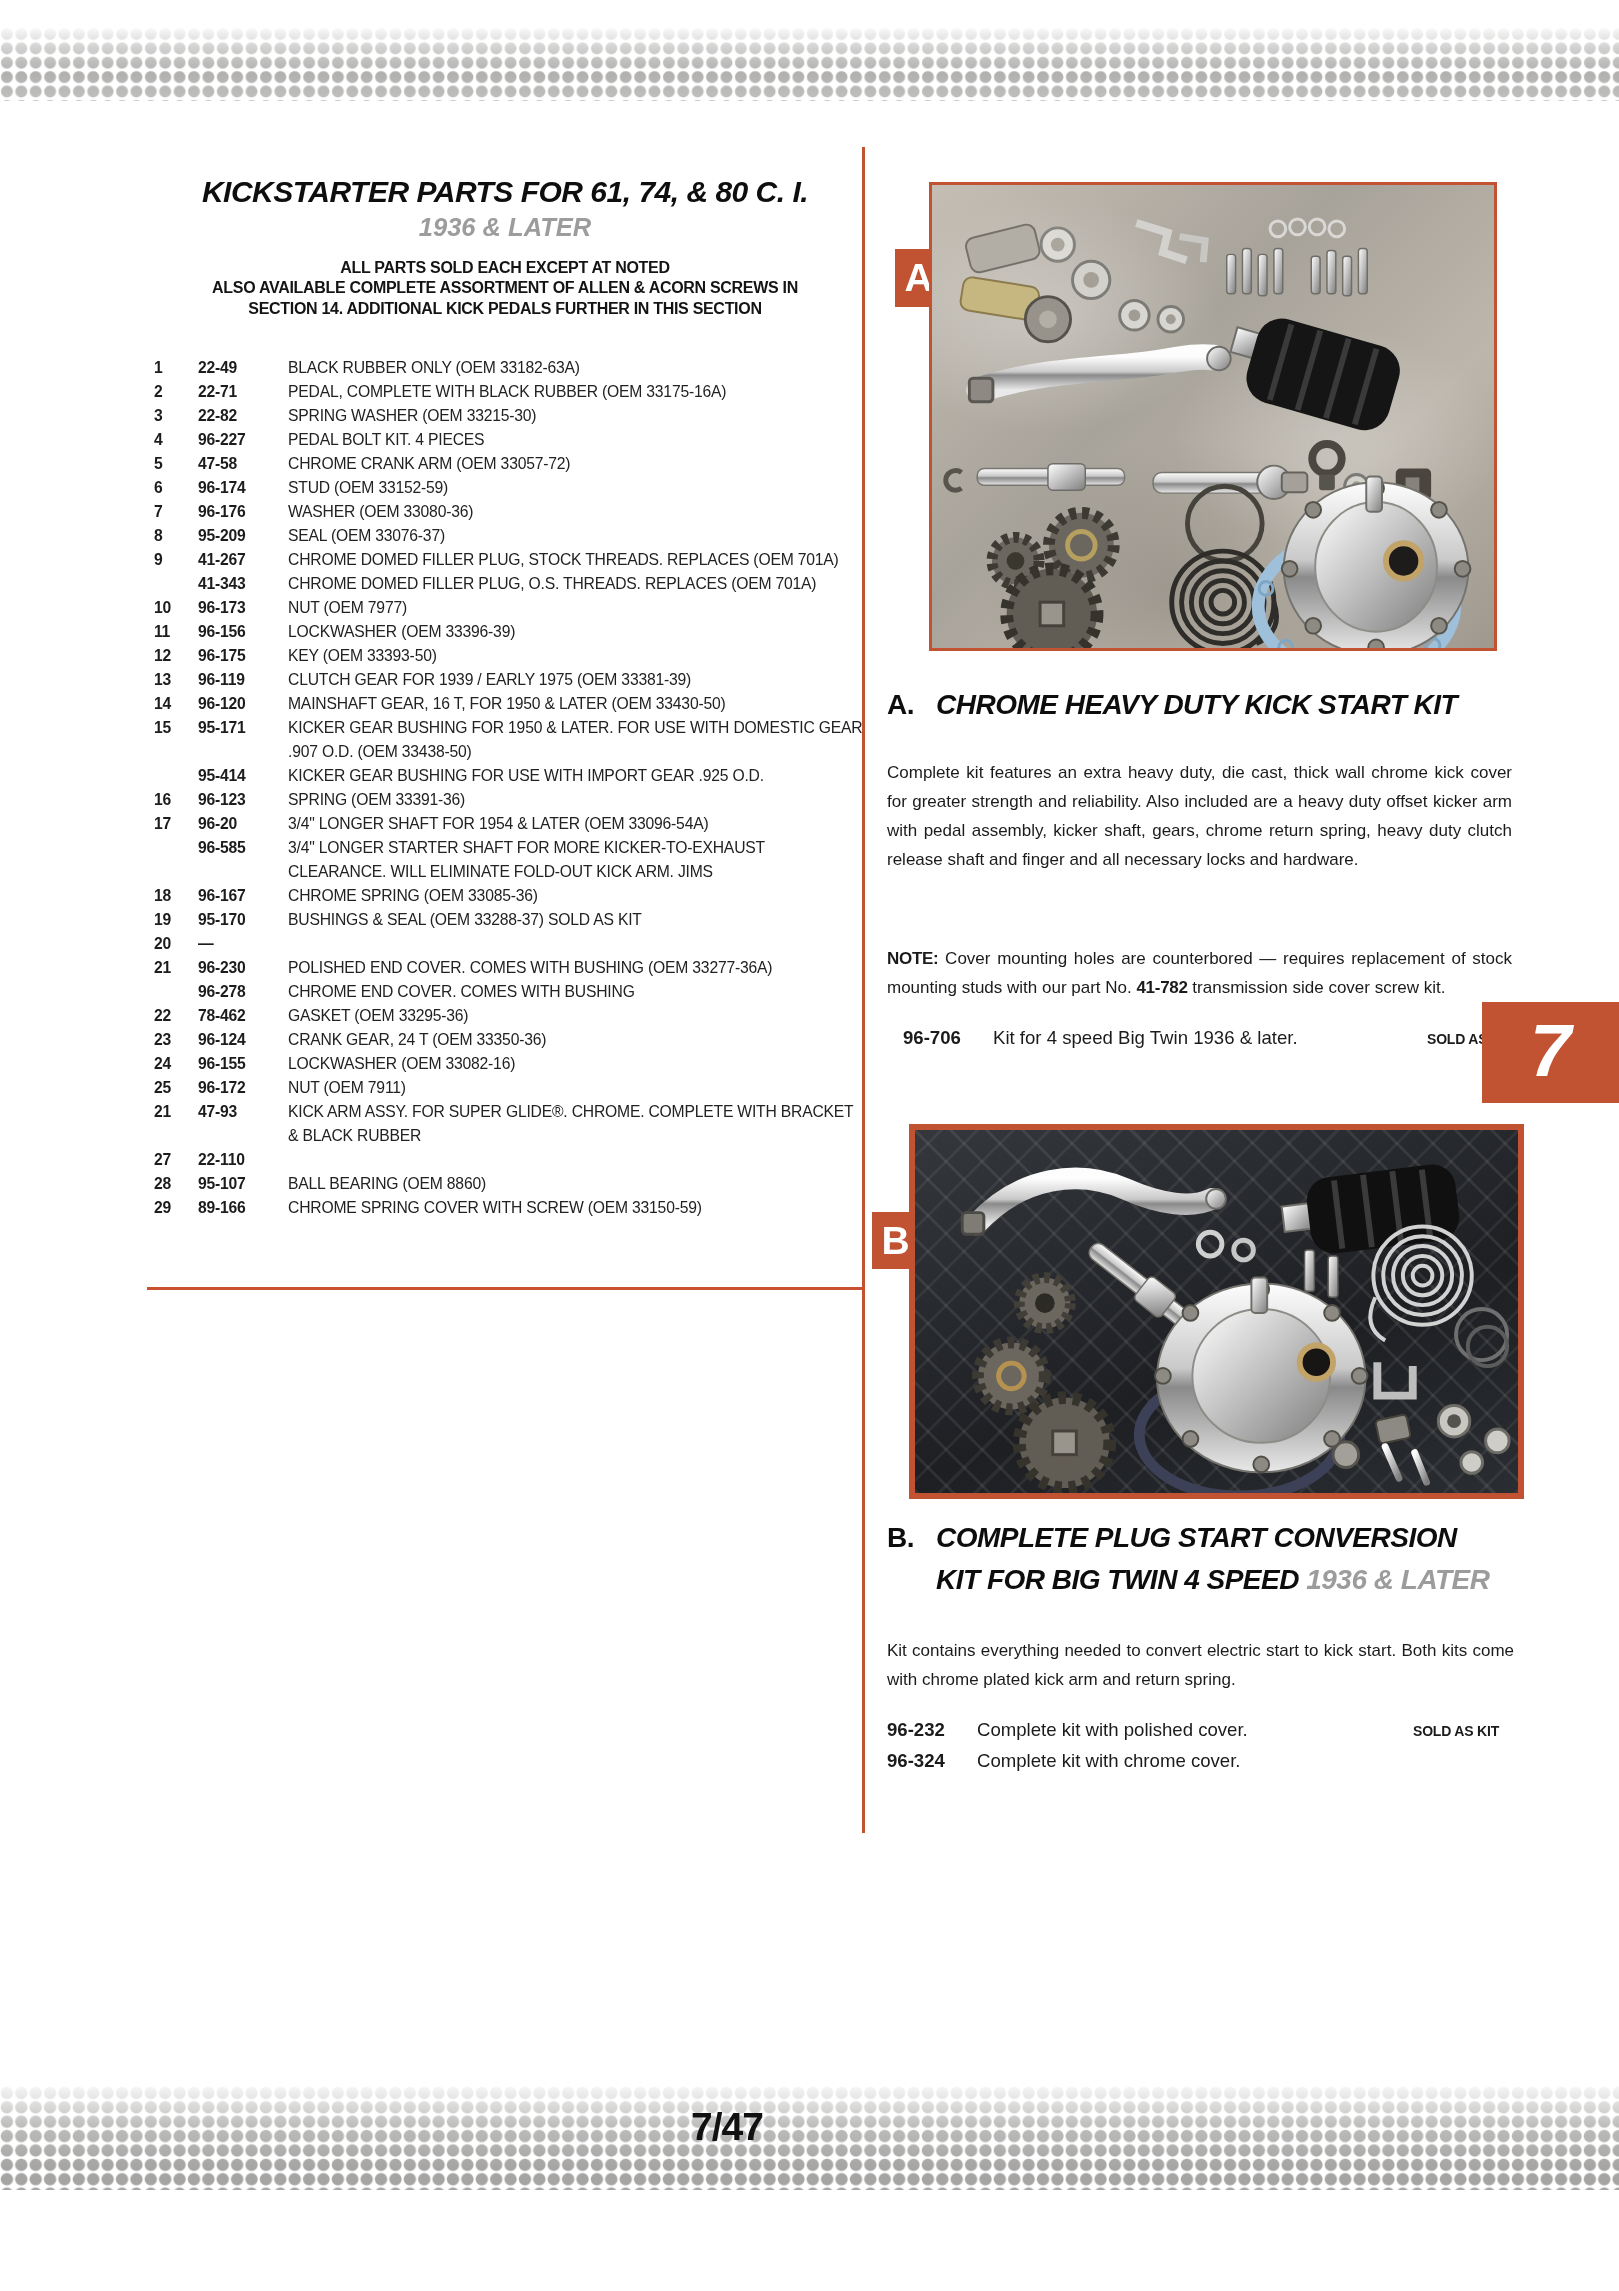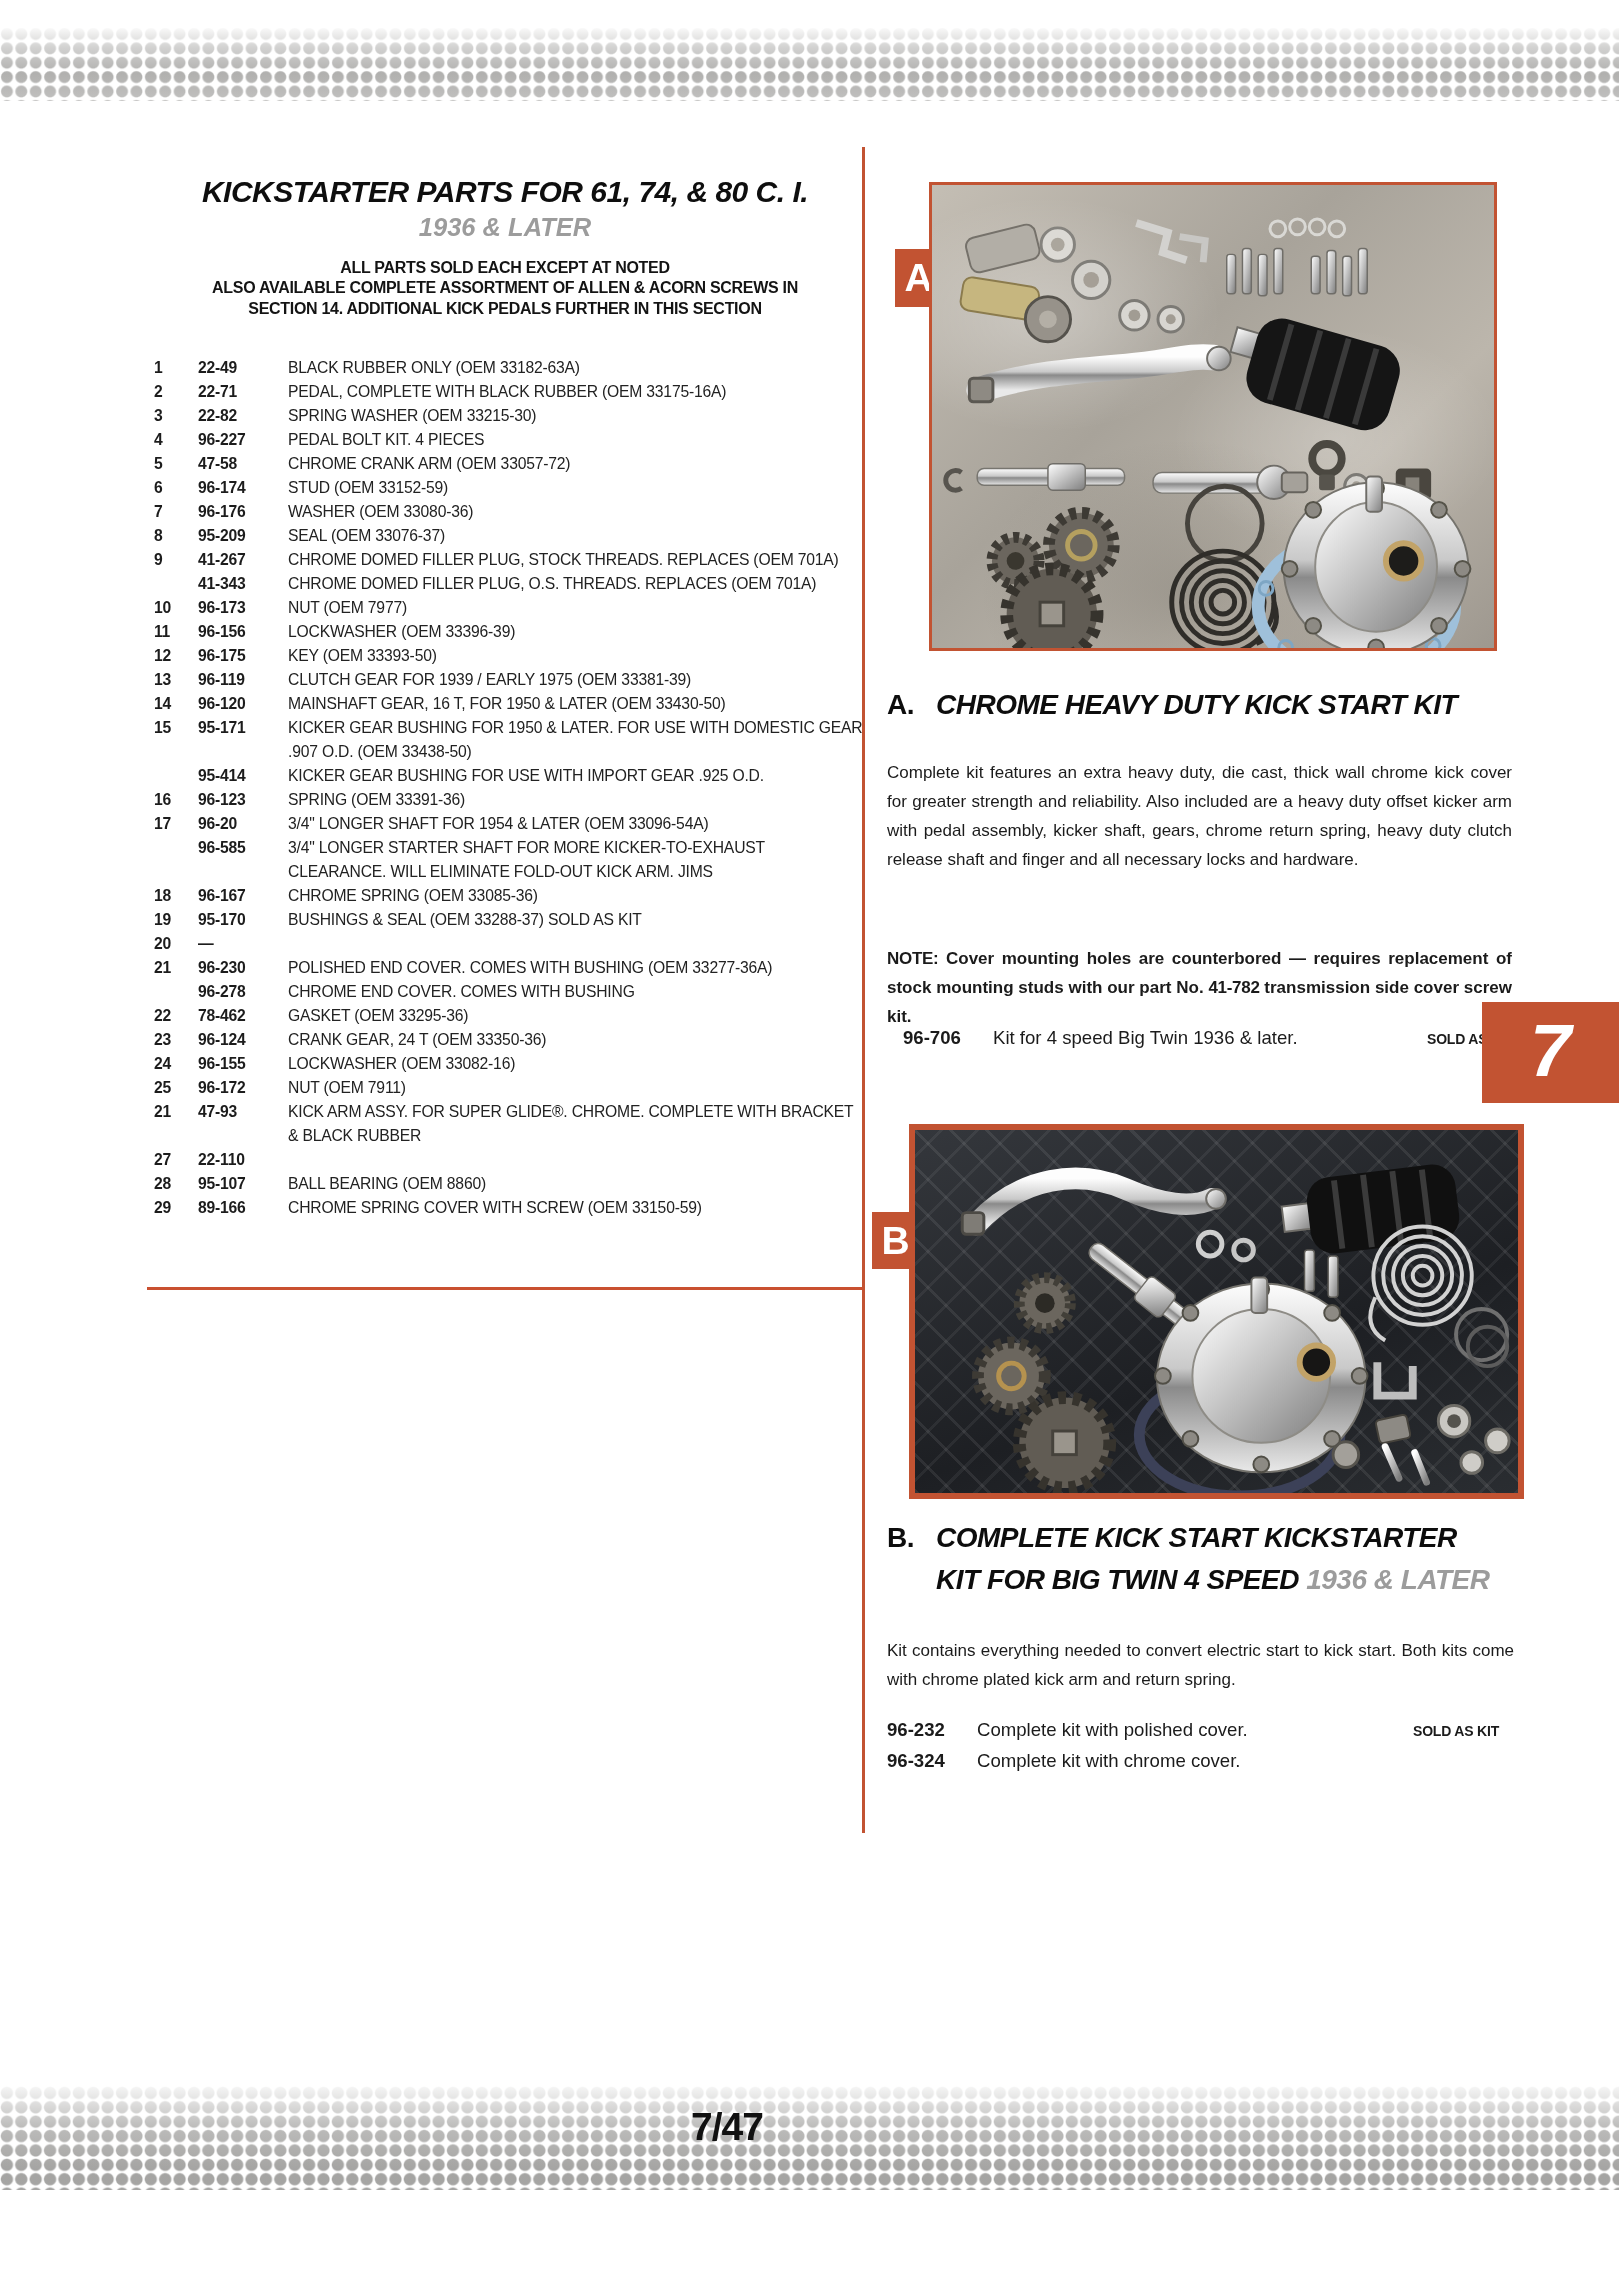--- a/index.html
+++ b/index.html
@@ -64,21 +64,21 @@
   .sec-heading{position:absolute;font-size:28px;font-weight:bold;line-height:42px;
     letter-spacing:-0.5px;color:#0d0d0d;display:grid;grid-template-columns:49px 1fr;}
   #heading-a{left:887px;top:684px;width:632px;}
   #heading-b{left:887px;top:1517px;width:635px;}
   .sec-heading .prefix{font-style:normal;}
   .sec-heading .ht{font-style:italic;}
   .era{color:#9c9c9c;font-style:italic;font-weight:bold;}
 
   .body-para{position:absolute;font-size:17px;line-height:29px;text-align:justify;color:#1b1b1b;}
   #para-a{left:887px;top:741px;width:625px;}
-  #note-a{left:887px;top:927px;width:625px;font-weight:bold;}
+  #note-a{left:887px;top:927px;width:625px;}
   #note-a b{letter-spacing:-0.3px;}
   #para-b{left:887px;top:1619px;width:627px;}
 
   .sku-row{display:grid;grid-template-columns:90px 1fr auto;align-items:baseline;
     font-size:18.6px;line-height:29px;color:#1b1b1b;}
   .sku-row .sku-pn{font-weight:bold;}
   .sku-row .sold{font-size:14px;font-weight:bold;letter-spacing:-0.2px;}
   #sku-a{position:absolute;left:887px;top:1023px;width:610px;margin-left:16px;}
   #sku-b{position:absolute;left:887px;top:1715px;width:612px;}
 
@@ -528,21 +528,21 @@
       <g stroke="url(#chr2)" stroke-width="7" stroke-linecap="round">
         <line x1="478" y1="322" x2="492" y2="354"></line>
           <line x1="508" y1="328" x2="520" y2="358"></line>
       </g>
       <circle cx="438" cy="330" r="13" fill="#a3a09a" stroke="#55534d" stroke-width="3"></circle>
     </svg>
   </figure>
 
   <div class="sec-heading" id="heading-b">
     <span class="prefix">B.</span>
-    <span><span class="ht">COMPLETE KICK START KICKSTARTER</span><br>
+    <span><span class="ht">COMPLETE PLUG START CONVERSION</span><br>
       <span class="ht">KIT FOR BIG TWIN 4 SPEED</span>
       <span class="era">1936 &amp; LATER</span>
     </span>
   </div>
   <p class="body-para" id="para-b">Kit contains everything needed to convert electric start to kick start. Both kits come with chrome plated kick arm and return spring.</p>
   <div id="sku-b">
     <div class="sku-row">
       <span class="sku-pn">96-232</span>
       <span class="sku-desc">Complete kit with polished cover.</span>
       <span class="sold">SOLD AS KIT</span>

